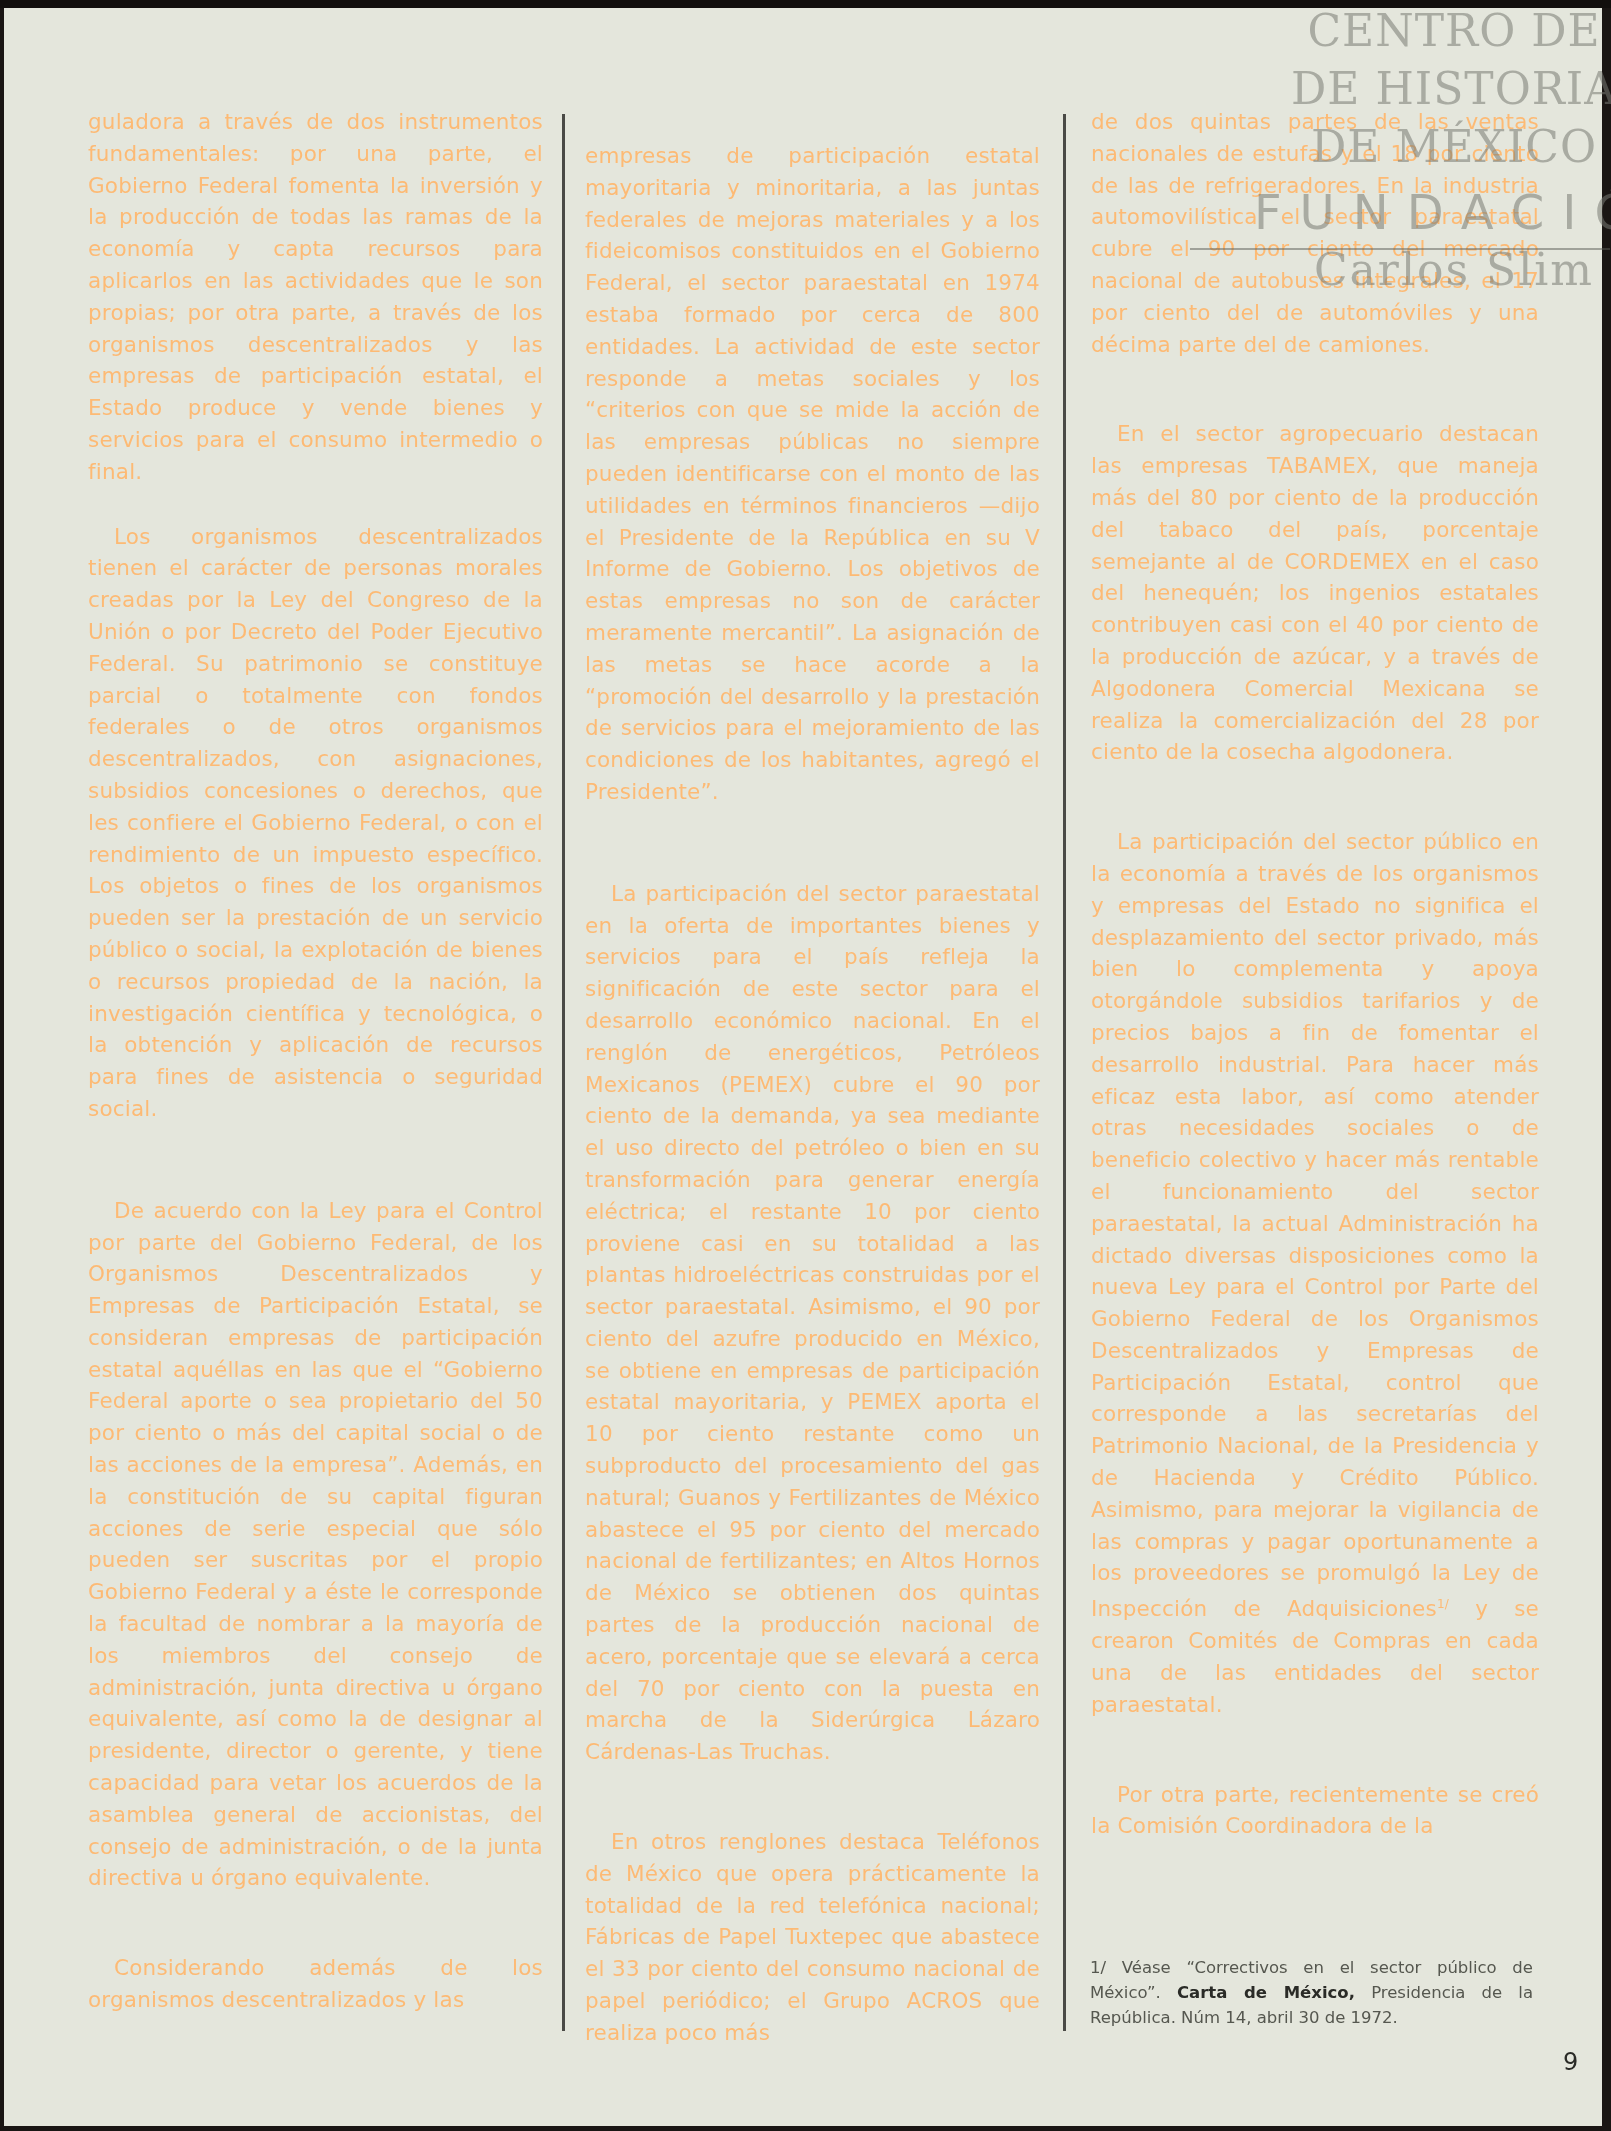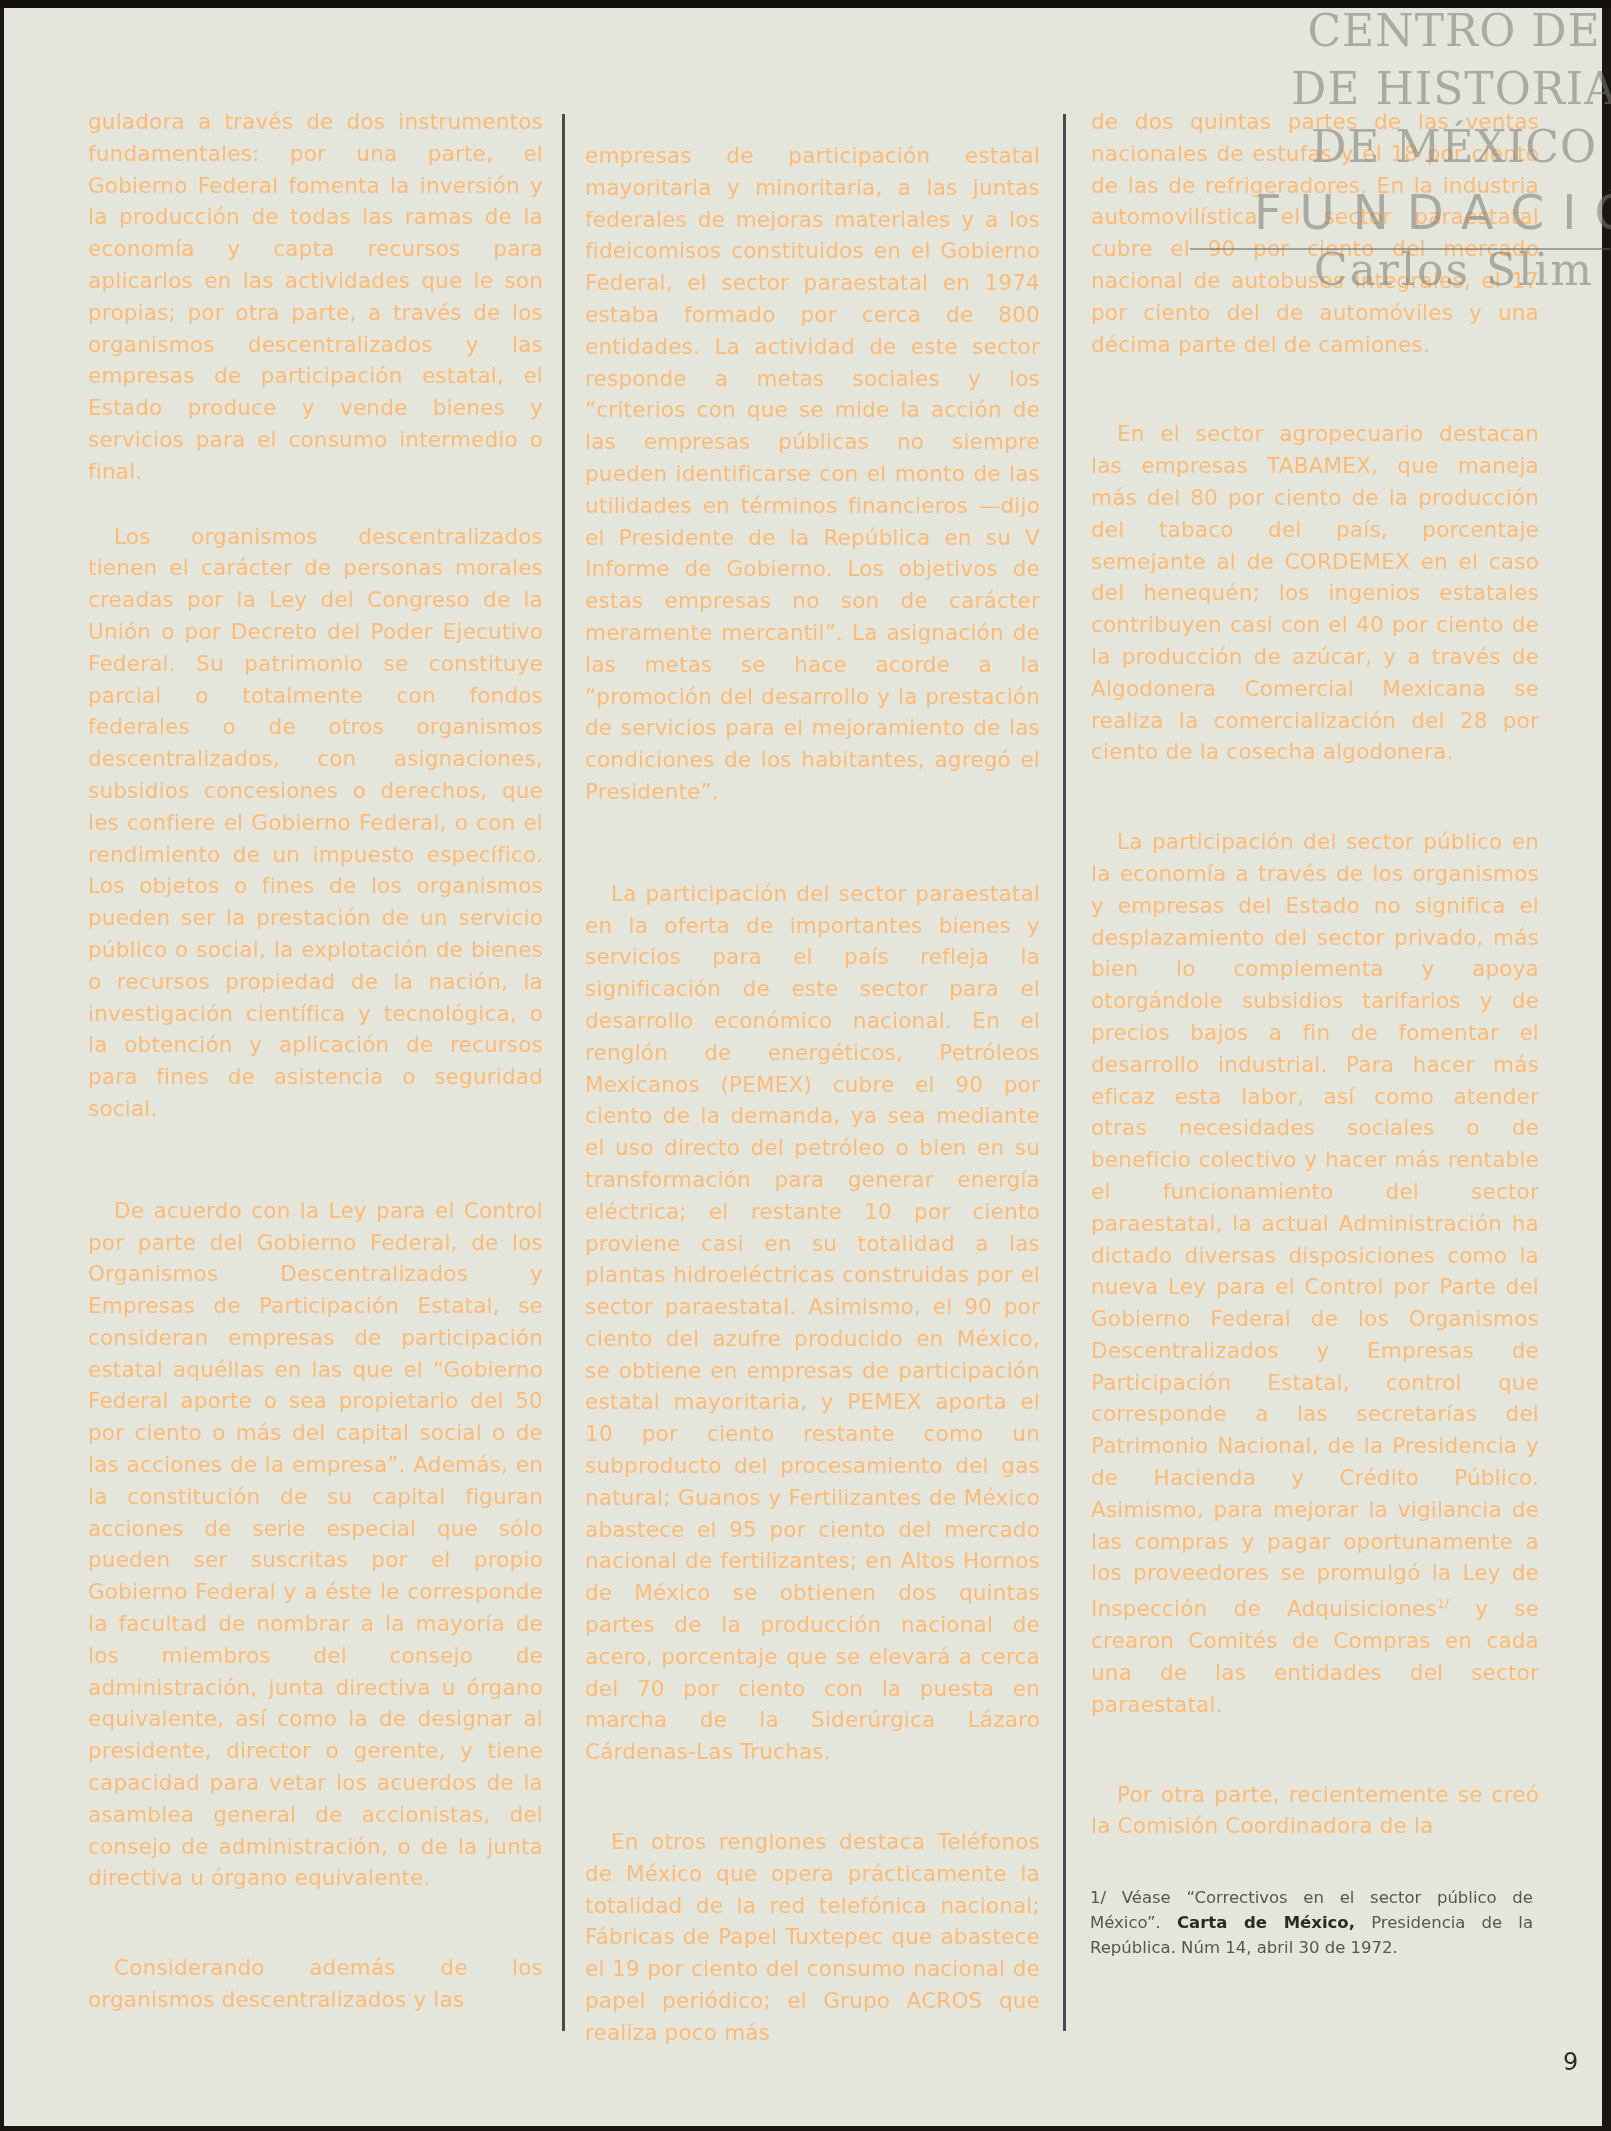--- a/index.html
+++ b/index.html
@@ -24,21 +24,21 @@
   .col3 { left: 1085px; top: 106px; width: 448px; margin-left: 6px; }
   .gap-s { height: 33px; }
   .gap-m { height: 58px; }
   .gap-l { height: 70px; }
   .rule {
     position: absolute; width: 3px; background: #4a4a46;
   }
   .rule1 { left: 562px; top: 114px; height: 1917px; }
   .rule2 { left: 1063px; top: 114px; height: 1917px; }
   .footnote {
-    position: absolute; left: 1090px; top: 1885px; width: 443px;
+    position: absolute; left: 1090px; top: 1955px; width: 443px;
     font-size: 16.5px; line-height: 25px; color: #55574f; text-align: justify;
   }
   .footnote b { color: #2a2b27; font-weight: bold; }
   .page-number {
     position: absolute; left: 1563px; top: 2048px; font-size: 24px; color: #2a2b27;
   }
   .watermark {
     position: absolute; left: 1210px; top: 2px; width: 400px;
     font-family: "DejaVu Serif", serif; color: rgba(120,122,114,0.55);
     text-align: center; pointer-events: none; margin-left: 44px;
@@ -66,21 +66,21 @@
   <p class="indent">Considerando además de los organismos descentralizados y las</p>
 </div>
 
 <div class="rule rule1"></div>
 
 <div class="col col2">
   <p>empresas de participación estatal mayoritaria y minoritaria, a las juntas federales de mejoras materiales y a los fideicomisos constituidos en el Gobierno Federal, el sector paraestatal en 1974 estaba formado por cerca de 800 entidades. La actividad de este sector responde a metas sociales y los “criterios con que se mide la acción de las empresas públicas no siempre pueden identificarse con el monto de las utilidades en términos financieros —dijo el Presidente de la República en su V Informe de Gobierno. Los objetivos de estas empresas no son de carácter meramente mercantil”. La asignación de las metas se hace acorde a la “promoción del desarrollo y la prestación de servicios para el mejoramiento de las condiciones de los habitantes, agregó el Presidente”.</p>
   <div class="gap-l"></div>
   <p class="indent">La participación del sector paraestatal en la oferta de importantes bienes y servicios para el país refleja la significación de este sector para el desarrollo económico nacional. En el renglón de energéticos, Petróleos Mexicanos (PEMEX) cubre el 90 por ciento de la demanda, ya sea mediante el uso directo del petróleo o bien en su transformación para generar energía eléctrica; el restante 10 por ciento proviene casi en su totalidad a las plantas hidroeléctricas construidas por el sector paraestatal. Asimismo, el 90 por ciento del azufre producido en México, se obtiene en empresas de participación estatal mayoritaria, y PEMEX aporta el 10 por ciento restante como un subproducto del procesamiento del gas natural; Guanos y Fertilizantes de México abastece el 95 por ciento del mercado nacional de fertilizantes; en Altos Hornos de México se obtienen dos quintas partes de la producción nacional de acero, porcentaje que se elevará a cerca del 70 por ciento con la puesta en marcha de la Siderúrgica Lázaro Cárdenas-Las Truchas.</p>
   <div class="gap-m"></div>
-  <p class="indent">En otros renglones destaca Teléfonos de México que opera prácticamente la totalidad de la red telefónica nacional; Fábricas de Papel Tuxtepec que abastece el 19 por ciento del consumo nacional de papel periódico; el Grupo ACROS que realiza poco más</p>
+  <p class="indent">En otros renglones destaca Teléfonos de México que opera prácticamente la totalidad de la red telefónica nacional; Fábricas de Papel Tuxtepec que abastece el 33 por ciento del consumo nacional de papel periódico; el Grupo ACROS que realiza poco más</p>
 </div>
 
 <div class="rule rule2"></div>
 
 <div class="col col3">
   <p>de dos quintas partes de las ventas nacionales de estufas y el 18 por ciento de las de refrigeradores. En la industria automovilística el sector paraestatal cubre el 90 por ciento del mercado nacional de autobuses integrales, el 17 por ciento del de automóviles y una décima parte del de camiones.</p>
   <div class="gap-m"></div>
   <p class="indent">En el sector agropecuario destacan las empresas TABAMEX, que maneja más del 80 por ciento de la producción del tabaco del país, porcentaje semejante al de CORDEMEX en el caso del henequén; los ingenios estatales contribuyen casi con el 40 por ciento de la producción de azúcar, y a través de Algodonera Comercial Mexicana se realiza la comercialización del 28 por ciento de la cosecha algodonera.</p>
   <div class="gap-m"></div>
   <p class="indent"><span>La participación del sector público en la economía a través de los organismos y empresas del Estado no significa el desplazamiento del sector privado, más bien lo complementa y apoya otorgándole subsidios tarifarios y de precios bajos a fin de fomentar el desarrollo industrial. Para hacer más eficaz esta labor, así como atender otras necesidades sociales o de beneficio colectivo y hacer más rentable el funcionamiento del sector paraestatal, la actual Administración ha dictado diversas disposiciones como la nueva Ley para el Control por Parte del Gobierno Federal de los Organismos Descentralizados y Empresas de Participación Estatal, control que corresponde a las secretarías del Patrimonio Nacional, de la Presidencia y de Hacienda y Crédito Público. Asimismo, para mejorar la vigilancia de las compras y pagar oportunamente a los proveedores se promulgó la Ley de Inspección de Adquisiciones</span><sup style="font-size:12px;">1/</sup> <span>y se crearon Comités de Compras en cada una de las entidades del sector paraestatal.</span></p>

